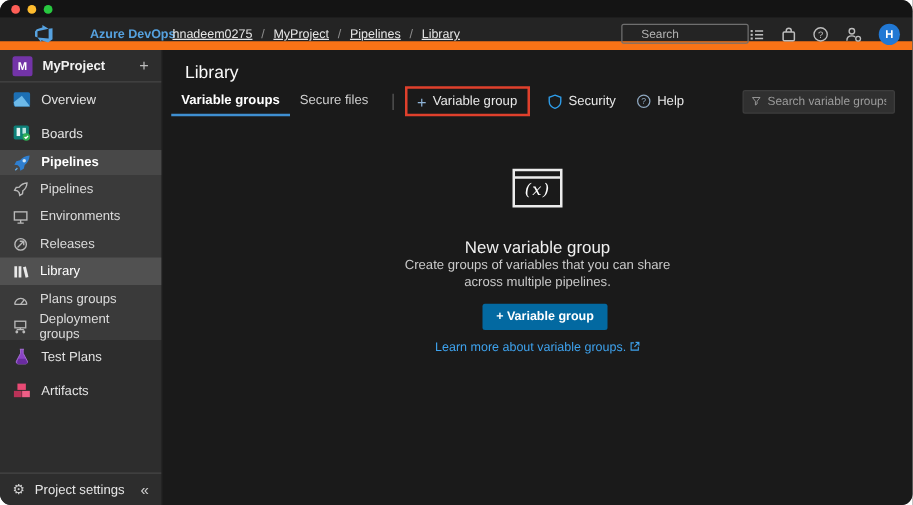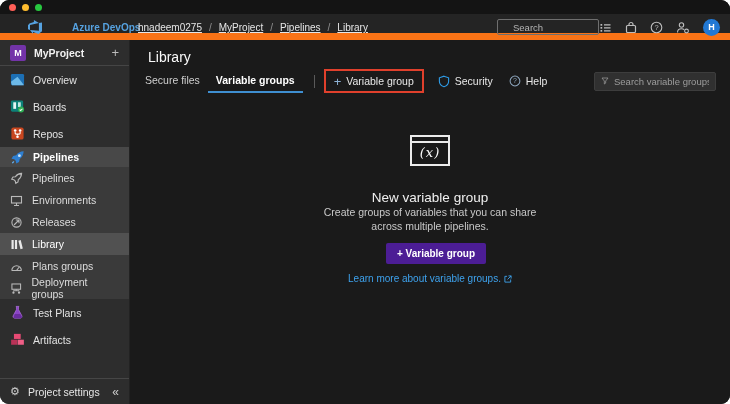--- a/index.html
+++ b/index.html
@@ -55,22 +55,22 @@
   .filterbox input { background:transparent; border:none; outline:none; color:#cfcfcf; font-size:9.5px; width:95px; font-family:"Liberation Sans", sans-serif; }
   .filterbox input::placeholder { color:#9d9d9d; }
 
   
   .empty { position:absolute; top:95px; left:0; width:600px; text-align:center; }
   .vg-icon { width:40px; height:31px; border:2.5px solid #ececec; margin:0 auto; }
   .vg-titlebar { height:6px; border-bottom:2.5px solid #ececec; }
   .vg-body { height:19px; display:flex; align-items:center; justify-content:center; color:#fff; font-family:"DejaVu Serif", serif; font-style:italic; font-size:13px; letter-spacing:1px; }
   .empty-title { margin-top:24px; font-size:13.5px; color:#f0f0f0; }
   .empty-desc { font-size:10.5px; line-height:14px; color:#c9c9c9; }
-  .empty-btn { display:inline-flex; align-items:center; margin-top:10px; height:21px; padding:0 11px; background:#4c1d95; color:#fff; font-size:10px; font-weight:bold; border:none; border-radius:2px; cursor:pointer; font-family:"Liberation Sans", sans-serif;margin-left:12px; }
-  .empty-link { margin-top:9px; font-size:10px; color:#3ea2ed; display:flex; align-items:center; justify-content:center; gap:3px; cursor:pointer; }
+  .empty-btn { display:inline-flex; align-items:center; margin-top:10px; height:21px; padding:0 11px; background:#0369a1; color:#fff; font-size:10px; font-weight:bold; border:none; border-radius:2px; cursor:pointer; font-family:"Liberation Sans", sans-serif;margin-left:12px; }
+  .empty-link { margin-top:9px; font-size:10px; color:#3ea2ed; display:flex; align-items:flex-start; justify-content:center; gap:3px; cursor:pointer; }
 </style>
 </head>
 <body>
 
 <div class="window">
 
   <div class="chrome">
     <span class="tl" style="background:#ff5f57"></span>
     <span class="tl" style="background:#febc2e"></span>
     <span class="tl" style="background:#28c840"></span>
@@ -144,30 +144,20 @@
     <div class="srow">
       <svg width="15" height="15" viewBox="0 0 16 16">
         <rect x="1" y="1.5" width="13" height="12" rx="1.5" fill="#0d8078"></rect>
         <rect x="3.5" y="3.5" width="3" height="7" fill="#e8f6f4"></rect>
         <rect x="8.5" y="3.5" width="3" height="5" fill="#bfe6e1"></rect>
         <circle cx="11.8" cy="11.3" r="3.2" fill="#2fae54"></circle>
         <path d="m10.3 11.3 1.1 1.1 1.9-2" fill="none" stroke="#fff" stroke-width="1.1"></path>
       </svg>
       <span>Boards</span>
     </div>
-    <div class="srow">
-      <svg width="15" height="15" viewBox="0 0 16 16">
-        <rect x="1.5" y="1.5" width="13" height="13" rx="2" fill="#c7461f"></rect>
-        <circle cx="5.5" cy="4.8" r="1.4" fill="#fff"></circle>
-          <circle cx="10.8" cy="4.8" r="1.4" fill="#fff"></circle>
-          <circle cx="8" cy="11.5" r="1.4" fill="#fff"></circle>
-        <path d="M5.5 6.2v1.4c0 1.4 5.3 1.4 5.3 0V6.2M8 8.7v1.4" fill="none" stroke="#fff" stroke-width="1.1"></path>
-      </svg>
-      <span>Repos</span>
-    </div>
 
     <div class="section">
       <div class="section-head">
         <svg width="15" height="15" viewBox="0 0 16 16">
           <path d="M14.6 1.4c-3.5.2-6.4 1.7-8.1 4.2L3.3 6.4 1.6 9.3l2.9.6 1.6 1.6.6 2.9 2.9-1.7.8-3.2c2.5-1.7 4-4.6 4.2-8.1z" fill="#2f7fd0"></path>
           <circle cx="10" cy="6" r="1.5" fill="#cfe6f8"></circle>
           <path d="M2.2 13.8c.8-.2 1.6-1 1.8-1.8" stroke="#5fa4dd" stroke-width="1.3" fill="none"></path>
         </svg>
         <span>Pipelines</span>
       </div>
@@ -238,22 +228,22 @@
       <span class="gear-glyph">⚙</span>
       <span>Project settings</span>
       <span class="collapse">«</span>
     </div>
   </div>
 
   <div class="content">
     <div class="page-title">Library</div>
 
     <div class="tabbar">
+      <div class="tab selected">Variable groups</div>
       <div class="tab">Secure files</div>
-      <div class="tab selected">Variable groups</div>
       <div class="vdiv"></div>
 
       <div class="annot">
         <div class="tb-btn">
           <span class="plus">+</span>
           <span>Variable group</span>
         </div>
       </div>
 
       <div class="tb-group">

